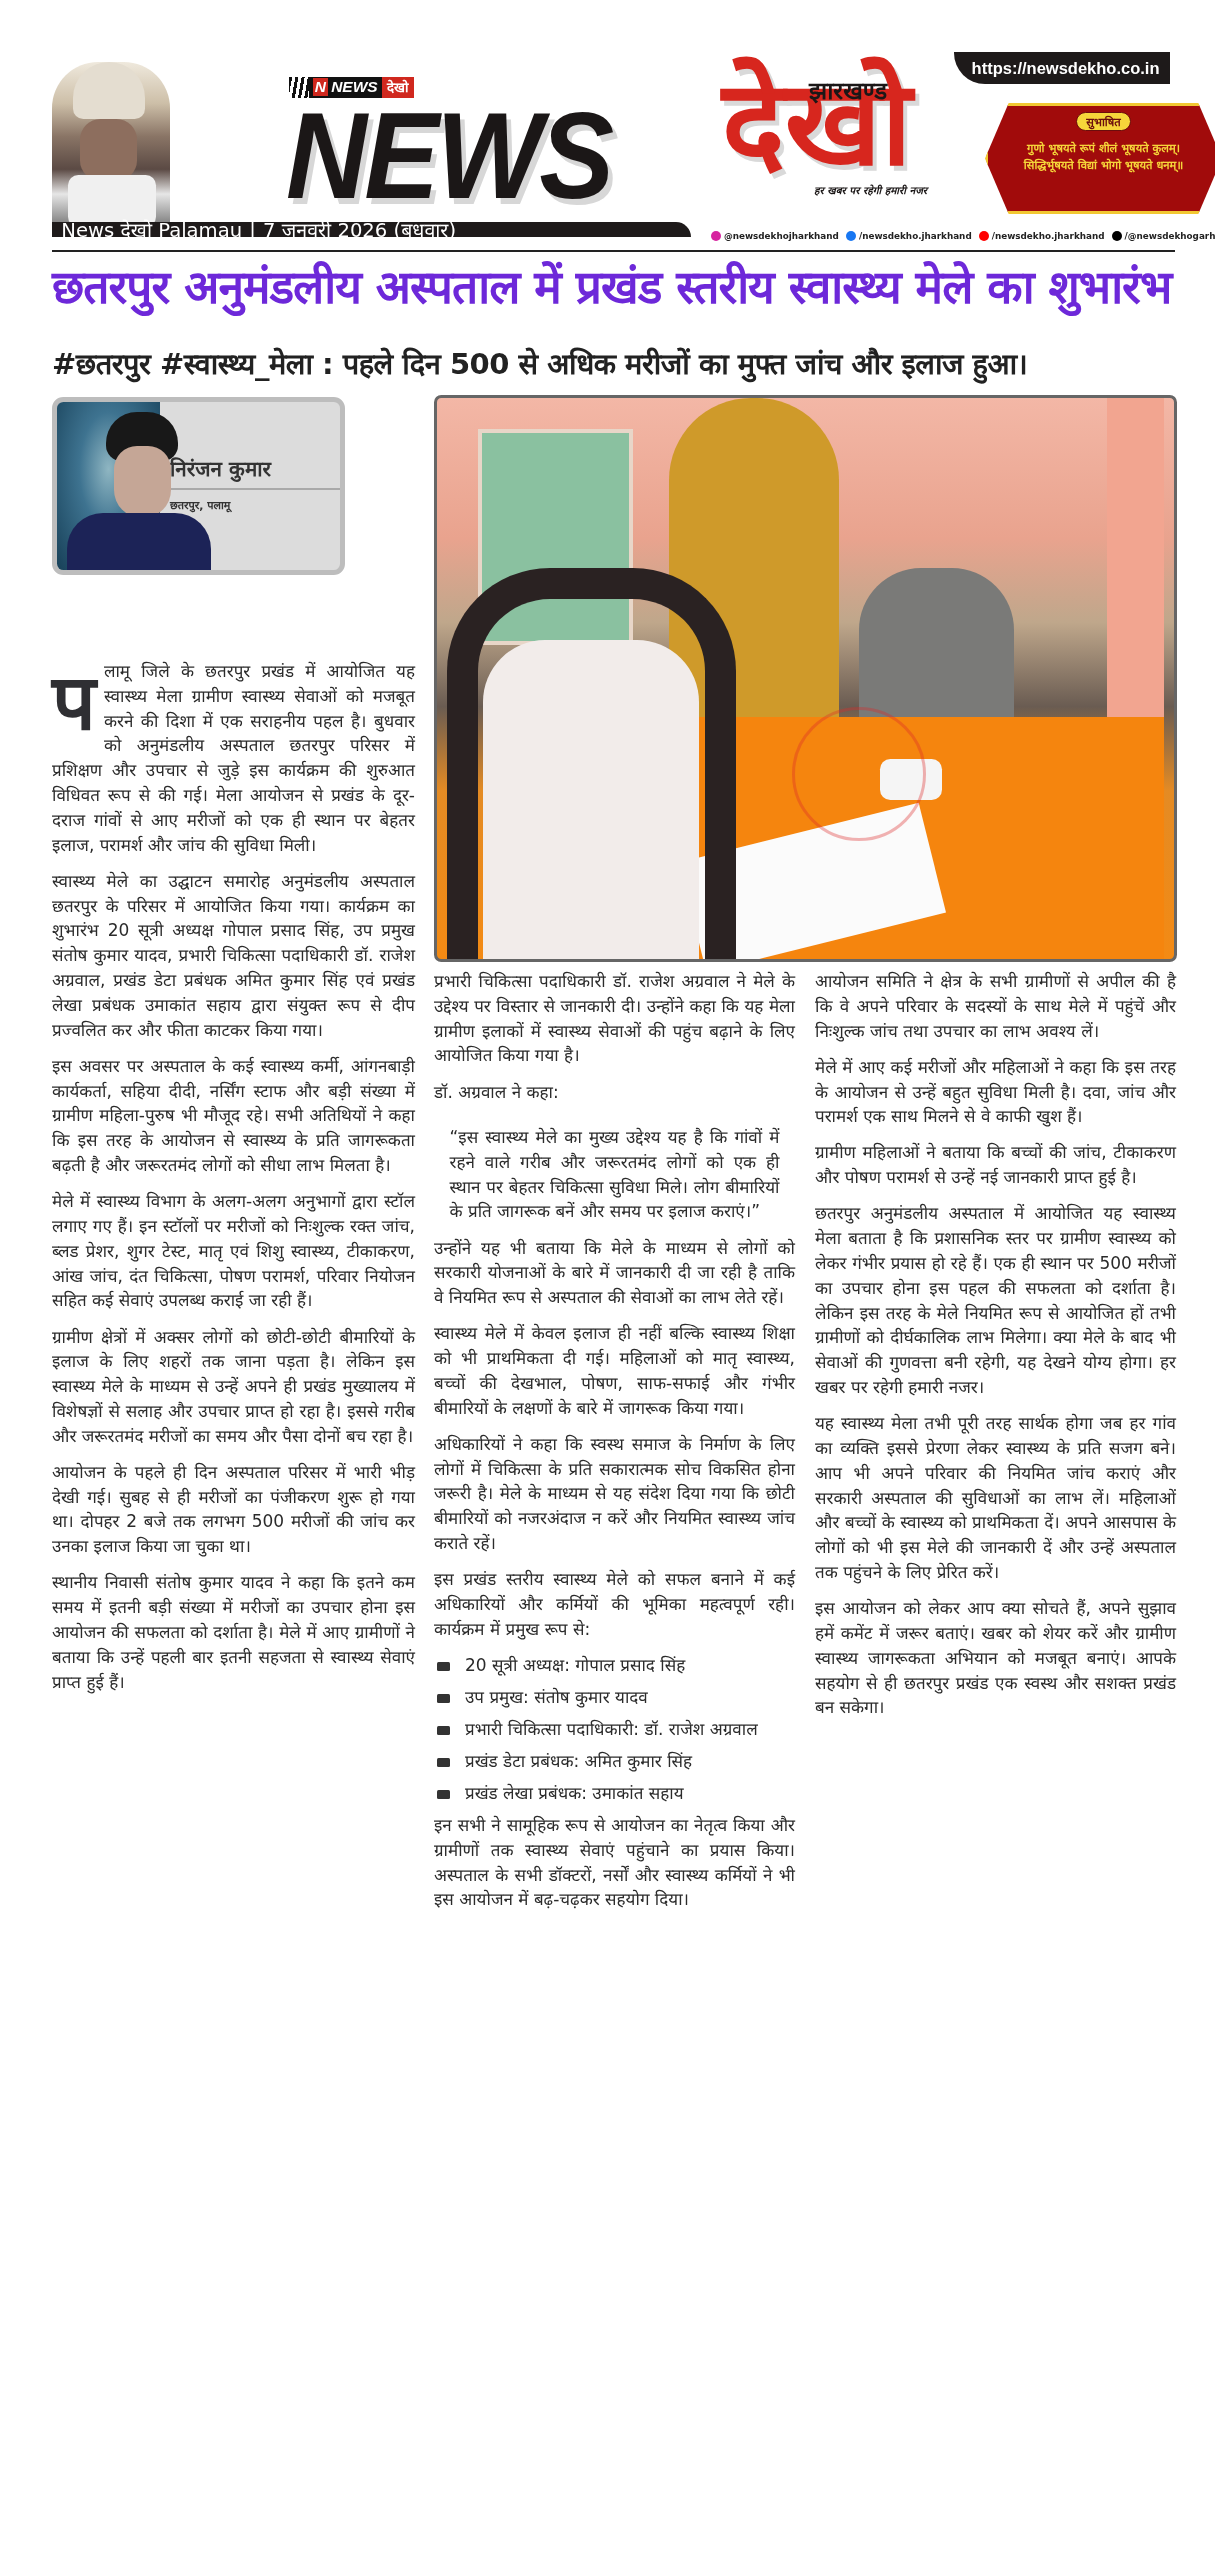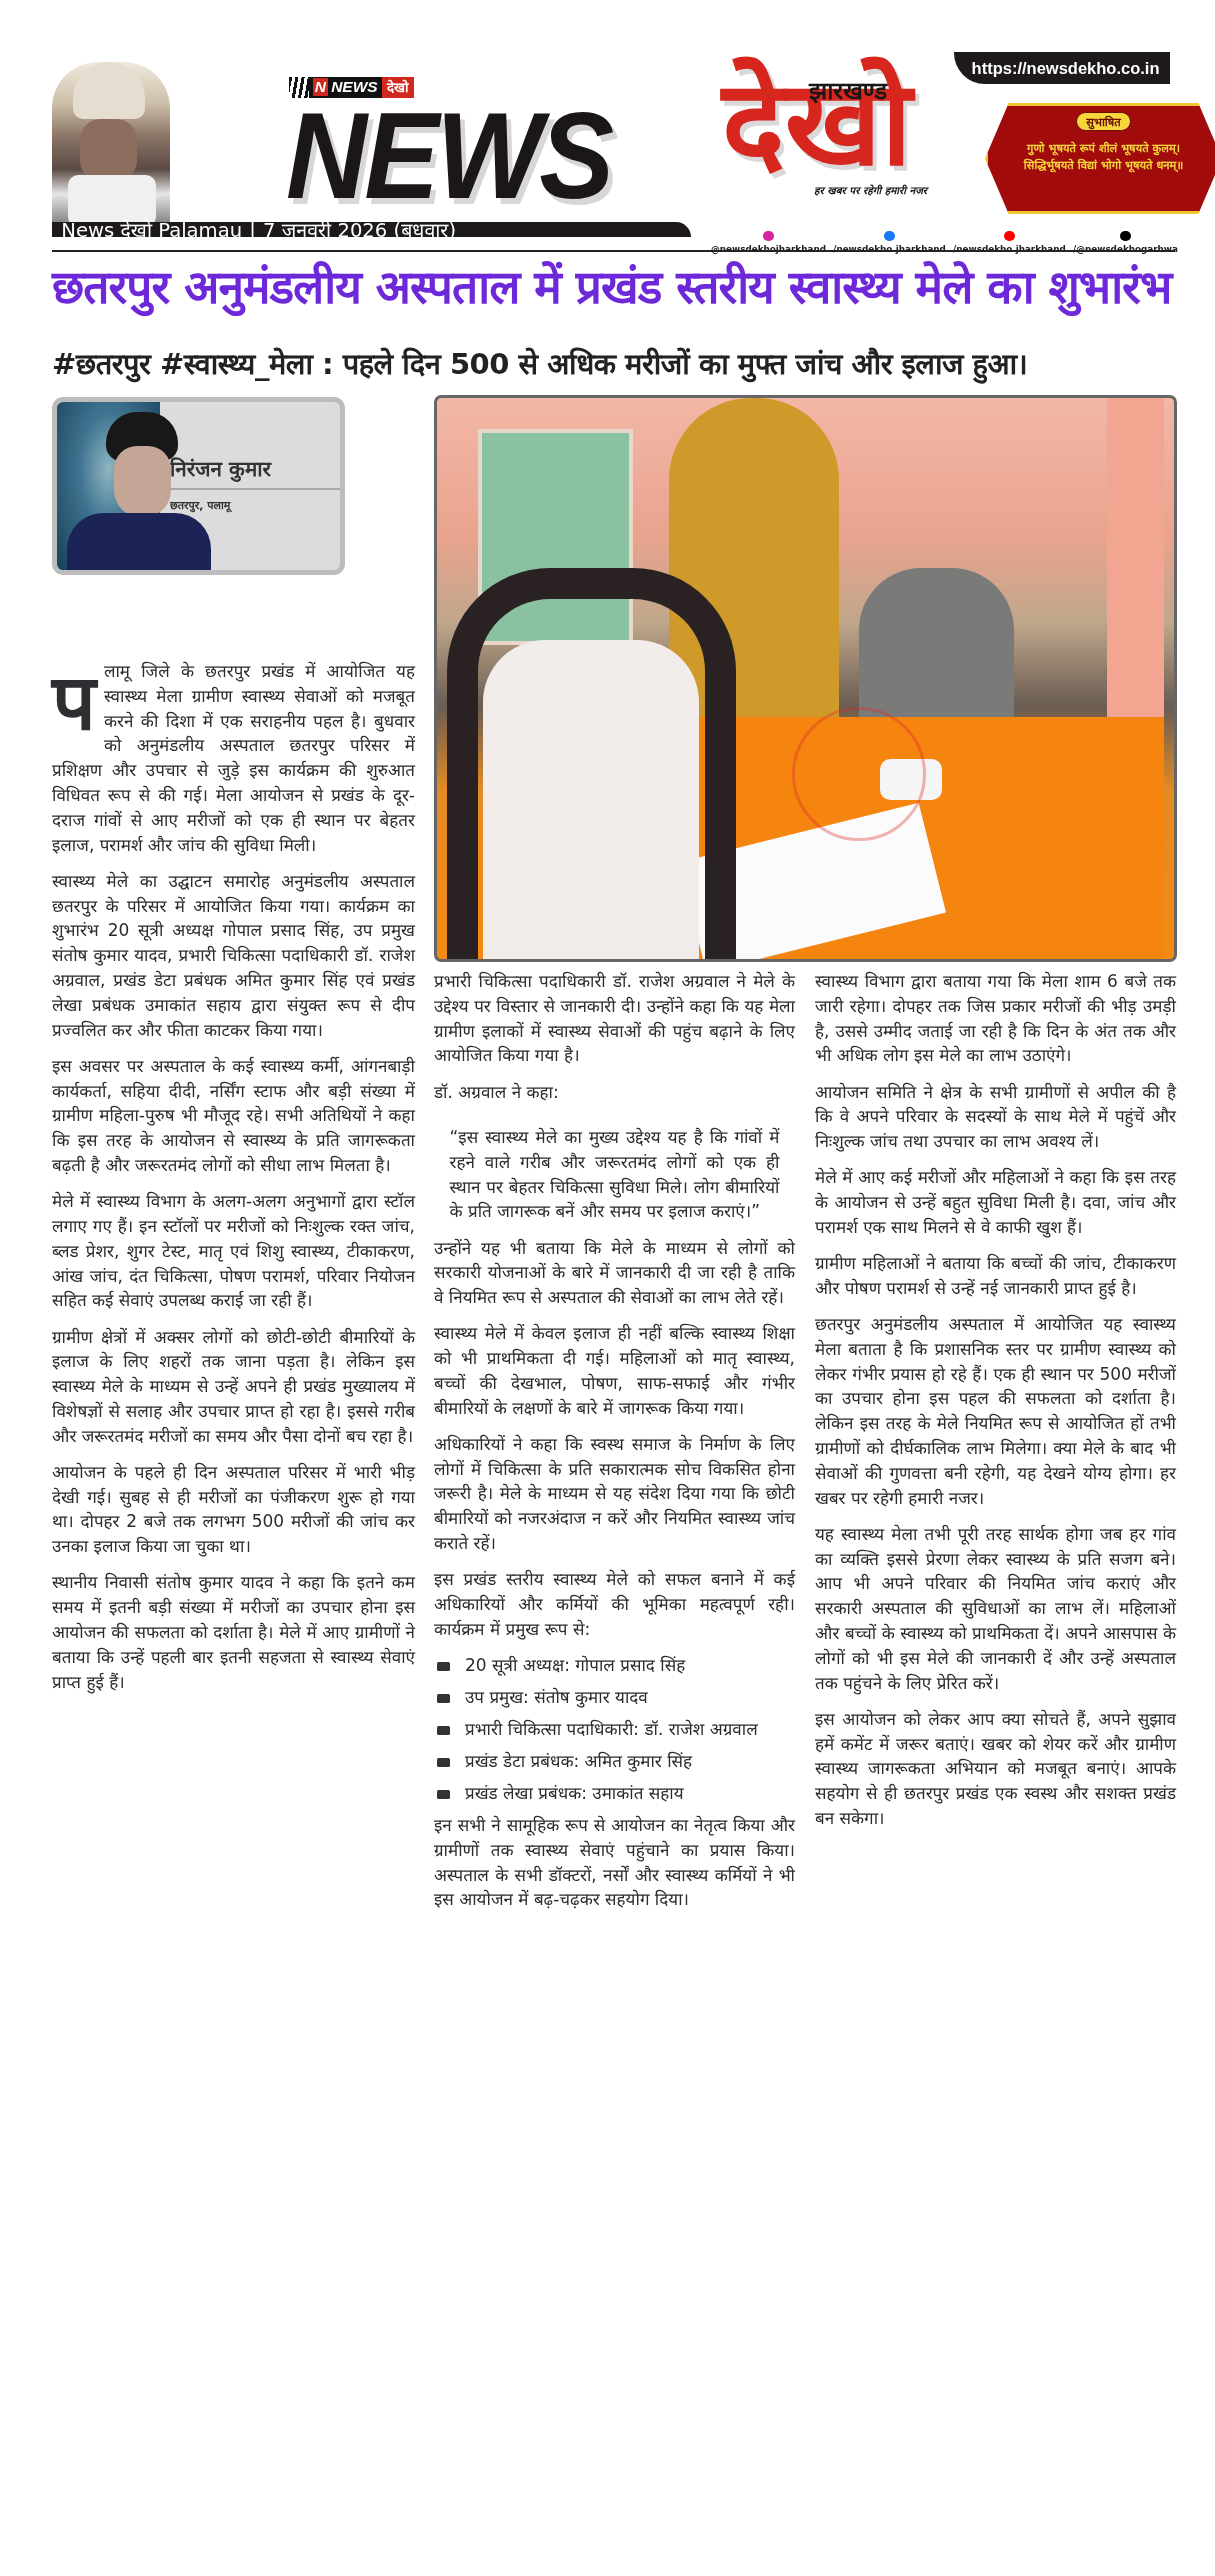--- a/index.html
+++ b/index.html
@@ -32,21 +32,21 @@
   .subhashit { position: absolute; left: 933px; top: 103px; width: 237px; height: 111px; background: #a10b0b;
     border: 3.1px solid #f2c832; border-radius: 20.6px; clip-path: polygon(10% 0, 90% 0, 100% 50%, 90% 100%, 10% 100%, 0 50%);
     text-align: center; }
   .subhashit .title { display: inline-block; margin-top: 6.2px; background: #f6d63a; color: #6b0d0d; font-size: 11.3px; font-weight: bold;
     padding: 1px 9.3px; border-radius: 10.3px; border: 1px solid #6b0d0d; }
   .subhashit .verse { color: #f6d63a; font-size: 11.3px; font-weight: bold; line-height: 1.45; margin-top: 10.3px; }
   .dateline { position: absolute; left: 0; top: 222px; width: 639px; height: 15px; background: #1e1a1a;
     border-top-right-radius: 26px; color: #fff; font-size: 19.6px; display: flex; align-items: center; padding-left: 9.3px; }
   .dateline .sep { margin: 0 7.2px; }
   .socials { position: absolute; left: 659px; top: 231px; display: flex; gap: 7.2px; font-size: 8.8px; font-weight: bold; color: #222; align-items: center; }
-  .socials .item { display: flex; align-items: center; gap: 2.6px; flex-direction: column; }
+  .socials .item { display: flex; align-items: center; gap: 2.6px; }
   .socials .ico { width: 10.3px; height: 10.3px; border-radius: 50%; display: inline-block; }
   .mast-rule { position: absolute; left: 0; top: 250px; width: 1123px; height: 2.1px; background: #222; }
 
   
   .headline { position: absolute; left: 52px; top: 260px; width: 1123px; font-size: 46px; font-weight: bold; color: #6d28d9;
     letter-spacing: -1px; line-height: 1.2; }
   .subhead { position: absolute; left: 52px; top: 343px; width: 1123px; font-size: 29px; font-weight: bold; color: #222; letter-spacing: -0.5px; white-space: nowrap; }
 
   
   .author-card { position: absolute; left: 52px; top: 397px; width: 293px; height: 178px; background: #dcdcdc;
@@ -199,21 +199,20 @@
     <li>20 सूत्री अध्यक्ष: गोपाल प्रसाद सिंह</li>
     <li>उप प्रमुख: संतोष कुमार यादव</li>
     <li>प्रभारी चिकित्सा पदाधिकारी: डॉ. राजेश अग्रवाल</li>
     <li>प्रखंड डेटा प्रबंधक: अमित कुमार सिंह</li>
     <li>प्रखंड लेखा प्रबंधक: उमाकांत सहाय</li>
   </ul>
   <p>इन सभी ने सामूहिक रूप से आयोजन का नेतृत्व किया और ग्रामीणों तक स्वास्थ्य सेवाएं पहुंचाने का प्रयास किया। अस्पताल के सभी डॉक्टरों, नर्सों और स्वास्थ्य कर्मियों ने भी इस आयोजन में बढ़-चढ़कर सहयोग दिया।</p>
 </div>
 
 <div class="col col-right">
-  <p>स्वास्थ्य विभाग द्वारा बताया गया कि मेला शाम 6 बजे तक जारी रहेगा। दोपहर तक जिस प्रकार मरीजों की भीड़ उमड़ी है, उससे उम्मीद जताई जा रही है कि दिन के अंत तक और भी अधिक लोग इस मेले का लाभ उठाएंगे।</p>
   <p>आयोजन समिति ने क्षेत्र के सभी ग्रामीणों से अपील की है कि वे अपने परिवार के सदस्यों के साथ मेले में पहुंचें और निःशुल्क जांच तथा उपचार का लाभ अवश्य लें।</p>
   <p>मेले में आए कई मरीजों और महिलाओं ने कहा कि इस तरह के आयोजन से उन्हें बहुत सुविधा मिली है। दवा, जांच और परामर्श एक साथ मिलने से वे काफी खुश हैं।</p>
   <p>ग्रामीण महिलाओं ने बताया कि बच्चों की जांच, टीकाकरण और पोषण परामर्श से उन्हें नई जानकारी प्राप्त हुई है।</p>
   <p>छतरपुर अनुमंडलीय अस्पताल में आयोजित यह स्वास्थ्य मेला बताता है कि प्रशासनिक स्तर पर ग्रामीण स्वास्थ्य को लेकर गंभीर प्रयास हो रहे हैं। एक ही स्थान पर 500 मरीजों का उपचार होना इस पहल की सफलता को दर्शाता है। लेकिन इस तरह के मेले नियमित रूप से आयोजित हों तभी ग्रामीणों को दीर्घकालिक लाभ मिलेगा। क्या मेले के बाद भी सेवाओं की गुणवत्ता बनी रहेगी, यह देखने योग्य होगा। हर खबर पर रहेगी हमारी नजर।</p>
   <p>यह स्वास्थ्य मेला तभी पूरी तरह सार्थक होगा जब हर गांव का व्यक्ति इससे प्रेरणा लेकर स्वास्थ्य के प्रति सजग बने। आप भी अपने परिवार की नियमित जांच कराएं और सरकारी अस्पताल की सुविधाओं का लाभ लें। महिलाओं और बच्चों के स्वास्थ्य को प्राथमिकता दें। अपने आसपास के लोगों को भी इस मेले की जानकारी दें और उन्हें अस्पताल तक पहुंचने के लिए प्रेरित करें।</p>
   <p>इस आयोजन को लेकर आप क्या सोचते हैं, अपने सुझाव हमें कमेंट में जरूर बताएं। खबर को शेयर करें और ग्रामीण स्वास्थ्य जागरूकता अभियान को मजबूत बनाएं। आपके सहयोग से ही छतरपुर प्रखंड एक स्वस्थ और सशक्त प्रखंड बन सकेगा।</p>
 </div>
 
 
 </body></html>

